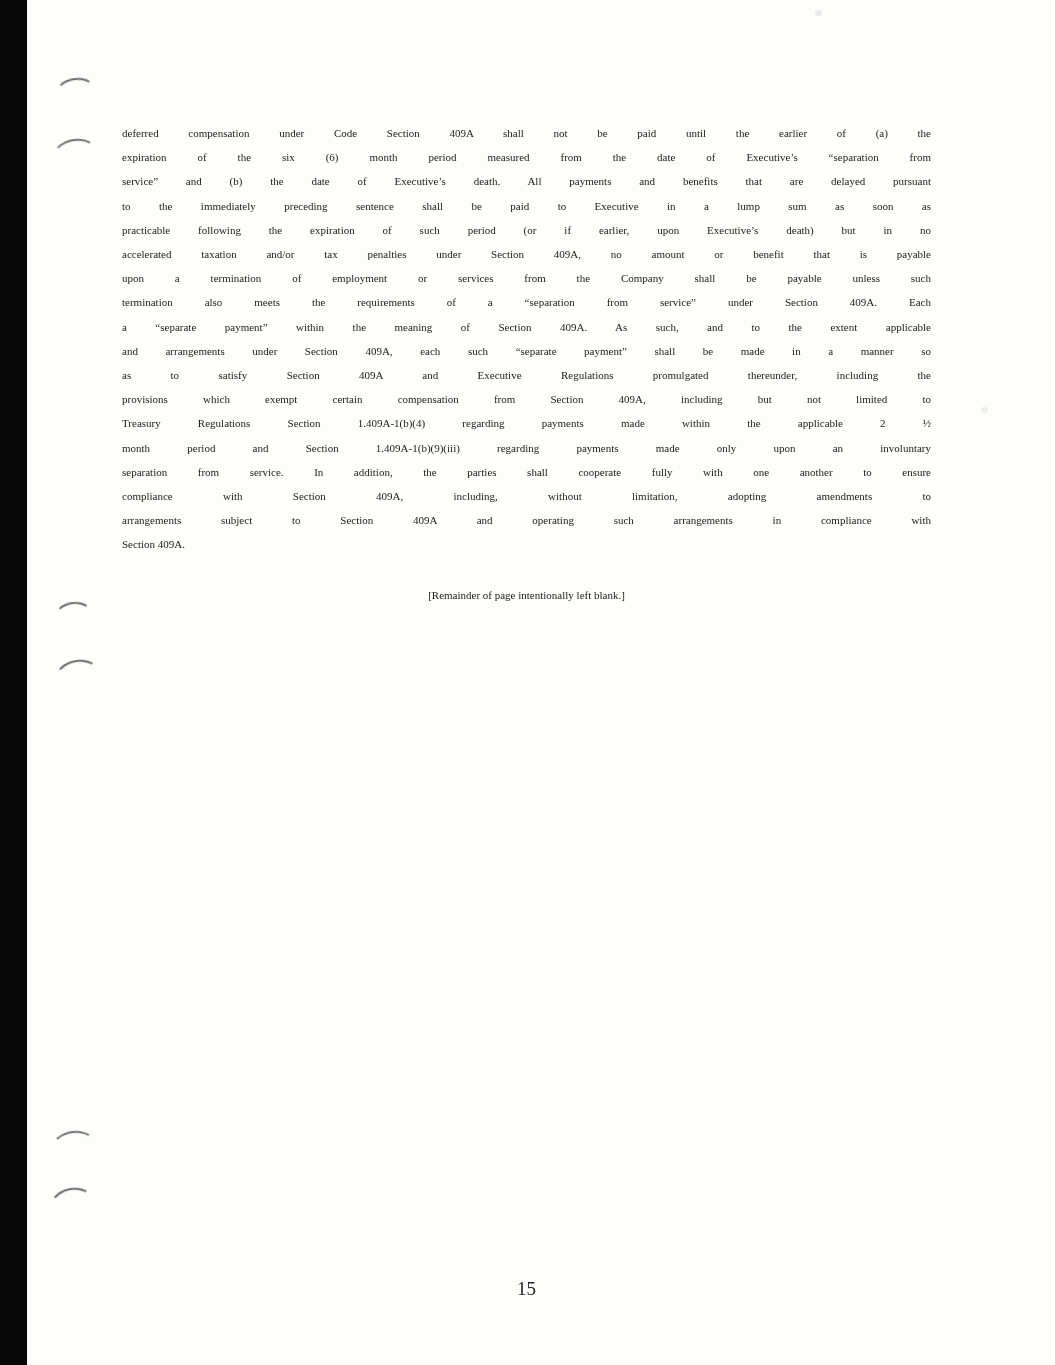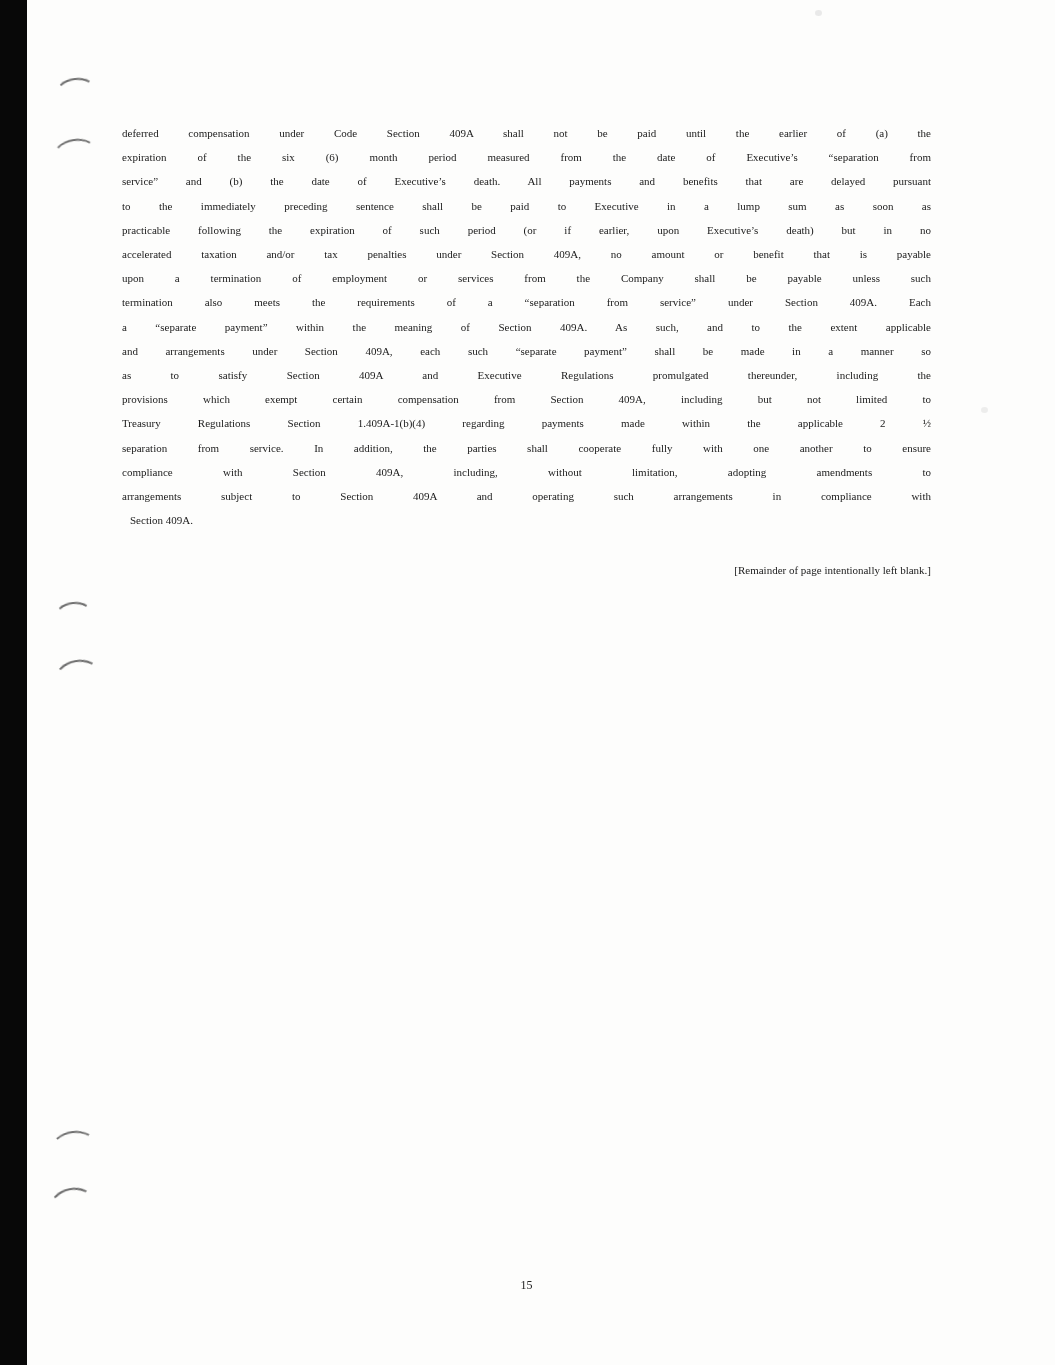--- a/index.html
+++ b/index.html
@@ -56,34 +56,33 @@
     line-height: 24.2px;
     color: #1b1b1b;
   }
   .para-line {
     text-align: justify;
     text-align-last: justify;
     white-space: nowrap;
   }
   .para-line:last-child {
     text-align-last: left;
-    margin-left: 8px;
   }
   .notice {
     margin-top: 26px;
-    text-align: right;
+    text-align: center;
   }
 
   .page-number {
     position: absolute;
     left: 122px;
     top: 1278px;
     width: 809px;
     text-align: center;
-    font-size: 12px;
+    font-size: 19px;
     color: #222;
   }
 </style>
 </head>
 <body>
 
 <div class="page">
 
   <div class="edge-strip"></div>
 
@@ -105,20 +104,21 @@
         <div class="para-line">to the immediately preceding sentence shall be paid to Executive in a lump sum as soon as</div>
         <div class="para-line">practicable following the expiration of such period (or if earlier, upon Executive’s death) but in no</div>
         <div class="para-line">accelerated taxation and/or tax penalties under Section 409A, no amount or benefit that is payable</div>
         <div class="para-line">upon a termination of employment or services from the Company shall be payable unless such</div>
         <div class="para-line">termination also meets the requirements of a “separation from service” under Section 409A. Each</div>
         <div class="para-line">a “separate payment” within the meaning of Section 409A. As such, and to the extent applicable</div>
         <div class="para-line">and arrangements under Section 409A, each such “separate payment” shall be made in a manner so</div>
         <div class="para-line">as to satisfy Section 409A and Executive Regulations promulgated thereunder, including the</div>
         <div class="para-line">provisions which exempt certain compensation from Section 409A, including but not limited to</div>
         <div class="para-line">Treasury Regulations Section 1.409A-1(b)(4) regarding payments made within the applicable 2 ½</div>
+        <div class="para-line">month period and Section 1.409A-1(b)(9)(iii) regarding payments made only upon an involuntary</div>
         <div class="para-line">separation from service. In addition, the parties shall cooperate fully with one another to ensure</div>
         <div class="para-line">compliance with Section 409A, including, without limitation, adopting amendments to</div>
         <div class="para-line">arrangements subject to Section 409A and operating such arrangements in compliance with</div>
         <div class="para-line">Section 409A.</div>
       </div>
     <div class="notice">[Remainder of page intentionally left blank.]</div>
   </div>
 
   <div class="page-number">15</div>
 

